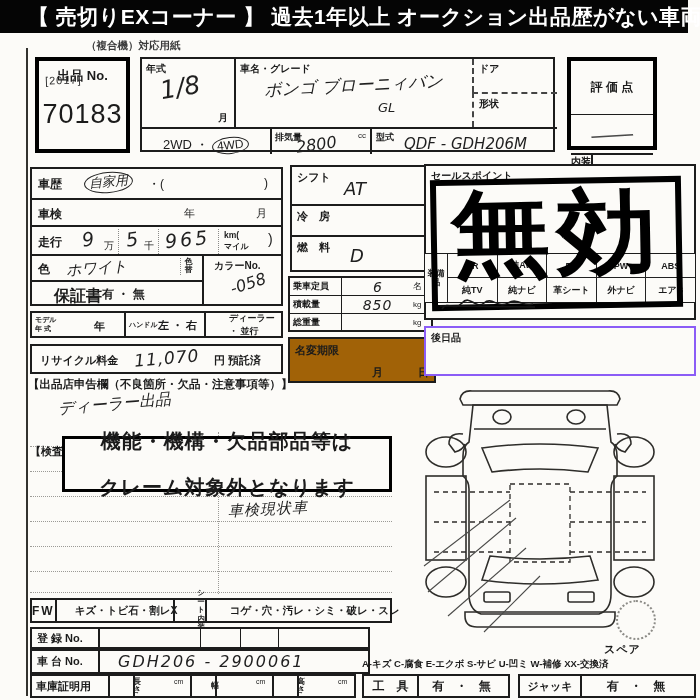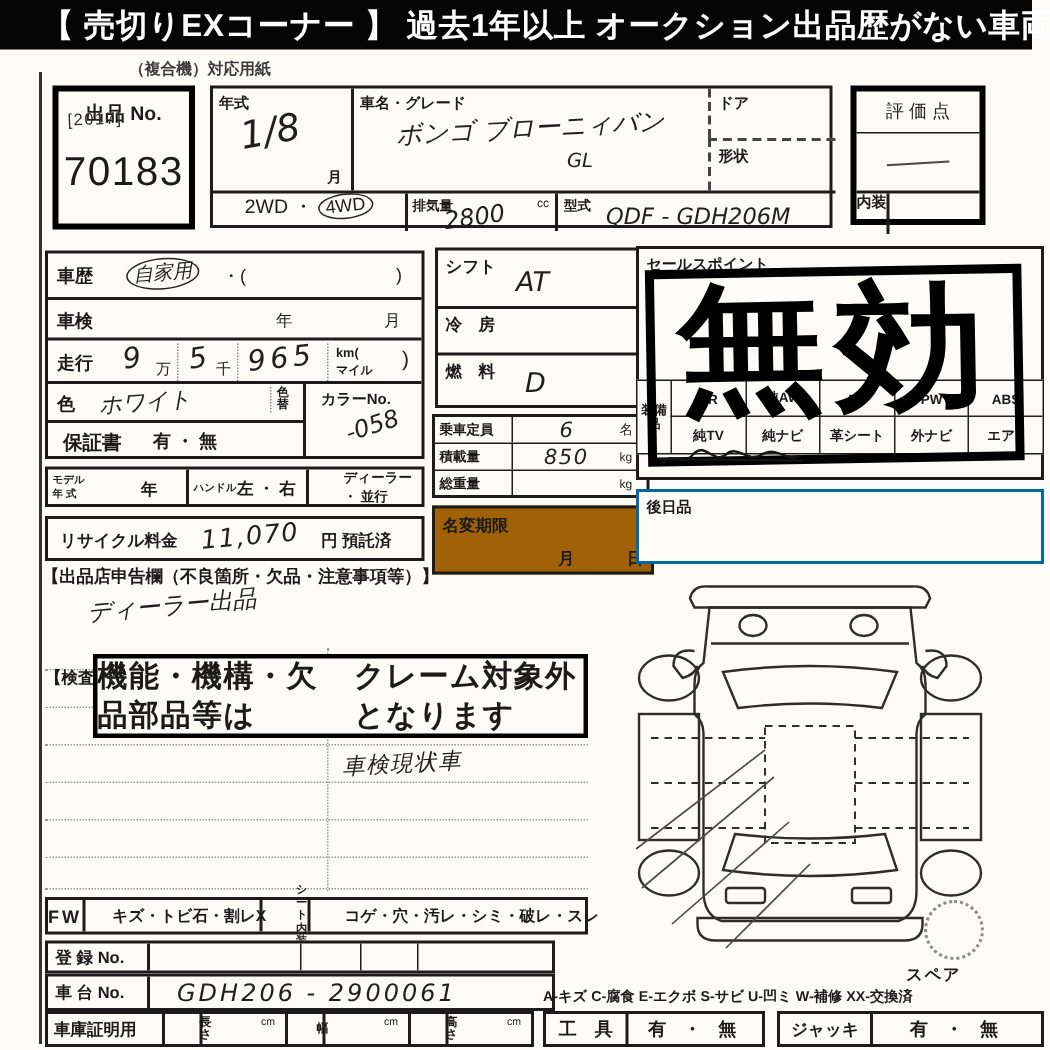--- a/index.html
+++ b/index.html
@@ -51,38 +51,38 @@
       <div class="abs hw" style="left:142px;top:41px;font-size:13px;">GL</div>
     </div>
     <div class="abs" style="left:330px;top:0;width:85px;height:33px;border-left:2px dashed #444;">
       <div class="abs bold" style="left:5px;top:3px;font-size:10px;">ドア</div>
     </div>
     <div class="abs" style="left:330px;top:33px;width:85px;height:35px;border-left:2px dashed #444;border-top:2px dashed #444;">
       <div class="abs bold" style="left:5px;top:3px;font-size:10px;">形状</div>
     </div>
 
     <div class="abs" style="left:0;top:68px;width:415px;height:27px;border-top:2px solid #1c1c1c;">
-      <div class="abs" style="left:0;top:0;width:128px;height:100%;display:flex;align-items:flex-start;justify-content:center;font-size:13px;">
+      <div class="abs" style="left:0;top:0;width:128px;height:100%;display:flex;align-items:flex-end;justify-content:center;font-size:13px;">
         <span>2WD ・</span>&nbsp;
         <span class="circ" style="transform:rotate(-6deg);font-size:12px;">4WD</span>
       </div>
       <div class="abs cell" style="left:128px;top:0;width:100px;height:100%;">
         <span class="abs bold" style="left:3px;top:2px;font-size:9px;">排気量</span>
         <span class="abs" style="right:4px;top:2px;font-size:8px;">cc</span>
         <span class="abs hw" style="left:24px;top:6px;font-size:16px;transform:rotate(-8deg);">2800</span>
       </div>
       <div class="abs cell" style="left:228px;top:0;width:187px;height:100%;">
         <span class="abs bold" style="left:4px;top:2px;font-size:9px;">型式</span>
         <span class="abs hw" style="left:32px;top:6px;font-size:15px;white-space:nowrap;">QDF - GDH206M</span>
       </div>
     </div>
   </div>
 
   <div class="abs" style="left:567px;top:57px;width:90px;height:93px;border:4px solid #000;background:#fcfbf8;">
-    <div style="border-bottom:1.5px solid #1c1c1c;text-align:center;font-size:12px;font-weight:normal;padding:5px 0;">評 価 点</div>
+    <div style="border-bottom:1.5px solid #1c1c1c;text-align:center;font-size:12px;font-weight:bold;padding:18px 0;">評 価 点</div>
     <div style="height:38px;display:flex;align-items:center;justify-content:center;">
       <span style="font-size:20px;color:#4a4a4a;transform:scaleX(2.1) rotate(-7deg);">—</span>
     </div>
     <div style="border-top:2px solid #1c1c1c;height:29px;display:flex;">
       <div class="vt bold" style="width:22px;border-right:2px solid #1c1c1c;font-size:10px;padding-top:2px;">内装</div>
       <div style="flex:1;"></div>
     </div>
   </div>
 
   <div class="abs" style="left:30px;top:167px;width:253px;height:139px;border:2.5px solid #1c1c1c;background:#fcfbf8;">
@@ -113,21 +113,21 @@
     </div>
 
     <div class="abs" style="left:0;top:85px;width:100%;height:51px;border-top:2px solid #1c1c1c;display:flex;">
       <div style="width:170px;">
         <div style="height:26px;position:relative;border-bottom:2px solid #1c1c1c;">
           <span class="abs bold" style="left:6px;top:5px;font-size:12px;">色</span>
           <span class="abs hw" style="left:34px;top:3px;font-size:15px;transform:rotate(-4deg);">ホワイト</span>
           <span class="abs vt bold" style="left:148px;top:2px;width:14px;font-size:8px;border-left:1.4px dotted #8a8a88;padding-left:2px;">色替</span>
         </div>
         <div style="height:23px;position:relative;">
-          <span class="abs bold" style="left:10px;top:4px;font-size:13px;">保証書</span>
+          <span class="abs bold" style="left:22px;top:4px;font-size:16px;">保証書</span>
           <span class="abs bold" style="left:70px;top:4px;font-size:12px;">有 ・ 無</span>
         </div>
       </div>
       <div style="flex:1;border-left:2px solid #1c1c1c;position:relative;">
         <span class="abs bold" style="left:10px;top:3px;font-size:10px;">カラーNo.</span>
         <span class="abs hw" style="left:26px;top:18px;font-size:16px;transform:rotate(-18deg);">-058</span>
       </div>
     </div>
   </div>
 
@@ -190,21 +190,21 @@
 
   <div class="abs stamp-big" style="left:431px;top:178px;width:251px;height:131px;z-index:4;transform:rotate(-1deg);background:transparent;">
     <span style="font-size:92px;line-height:1.05;letter-spacing:6px;white-space:nowrap;transform:scaleX(1.08);">無効</span>
   </div>
 
   <svg class="abs" style="left:438px;top:296px;z-index:5;" width="100" height="20" viewBox="0 0 100 20">
     <path d="M4 13 C10 4 16 16 24 7 S38 14 46 7 S60 13 70 7 S86 12 95 8" fill="none" stroke="#161616" stroke-width="1.6"></path>
     <line x1="2" y1="10" x2="97" y2="11" stroke="#161616" stroke-width="1.4"></line>
   </svg>
 
-  <div class="abs" style="left:424px;top:326px;width:272px;height:50px;border:2px solid #0369a1;background:#fcfbf8;">
+  <div class="abs" style="left:424px;top:326px;width:272px;height:50px;border:2px solid #8b5cf6;background:#fcfbf8;">
     <span class="abs bold" style="left:5px;top:3px;font-size:10px;">後日品</span>
   </div>
 
   <div class="abs" style="left:30px;top:311px;width:253px;height:27px;border:2px solid #1c1c1c;display:flex;background:#fcfbf8;">
     <div style="width:92px;position:relative;">
       <span class="abs bold" style="left:3px;top:2px;font-size:7px;">モデル</span>
       <span class="abs bold" style="left:3px;top:11px;font-size:7px;">年 式</span>
       <span class="abs bold" style="left:62px;top:6px;font-size:11px;">年</span>
     </div>
     <div class="cell" style="width:80px;position:relative;">
@@ -228,21 +228,21 @@
   <div class="abs dotline" style="left:30px;top:471px;width:362px;"></div>
   <div class="abs dotline" style="left:30px;top:496px;width:362px;"></div>
   <div class="abs dotline" style="left:30px;top:521px;width:362px;"></div>
   <div class="abs dotline" style="left:30px;top:546px;width:362px;"></div>
   <div class="abs dotline" style="left:30px;top:571px;width:362px;"></div>
   <div class="abs dotline" style="left:30px;top:592px;width:362px;"></div>
   <div class="abs" style="left:218px;top:432px;height:162px;border-left:1.6px dotted #9b9a96;"></div>
 
   <div class="abs bold" style="left:30px;top:444px;font-size:11px;z-index:1;">【検査員記入</div>
 
-  <div class="abs" style="left:62px;top:436px;width:330px;height:56px;border:3.5px solid #000;background:#fcfbf8;z-index:2;display:flex;align-items:center;justify-content:space-between;gap:20px;">
+  <div class="abs" style="left:62px;top:436px;width:330px;height:56px;border:3.5px solid #000;background:#fcfbf8;z-index:2;display:flex;flex-direction:column;align-items:center;justify-content:center;gap:20px;">
     <div style="font-size:20px;font-weight:bold;letter-spacing:1px;line-height:1.3;">機能・機構・欠品部品等は</div>
     <div style="font-size:20px;font-weight:bold;letter-spacing:1px;line-height:1.3;">クレーム対象外となります</div>
   </div>
 
   <div class="abs hw" style="left:228px;top:500px;font-size:15px;transform:rotate(-3deg);letter-spacing:1px;z-index:1;">車検現状車</div>
 
   <svg class="abs" style="left:412px;top:384px;" width="258" height="256" viewBox="0 0 258 256">
     <g fill="none" stroke="#2e2d2a" stroke-width="1.6">
       <path d="M48 15 Q50 6 60 7 L196 7 Q206 6 208 15 L205 21 L51 21 Z"></path>
       <path d="M61 21 L195 21 L199 58 Q205 62 205 72 L205 92 Q199 97 199 105 L199 210 Q199 226 187 230 L69 230 Q57 226 57 210 L57 105 Q57 97 51 92 L51 72 Q51 62 57 58 Z"></path>

